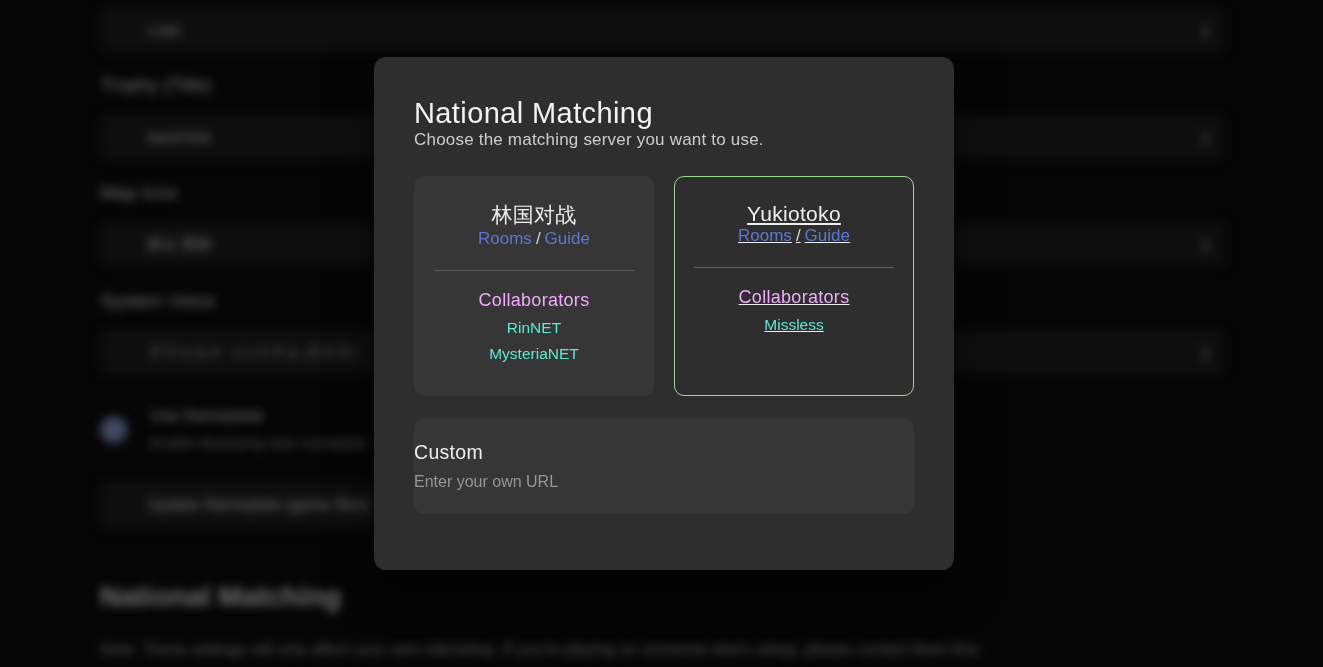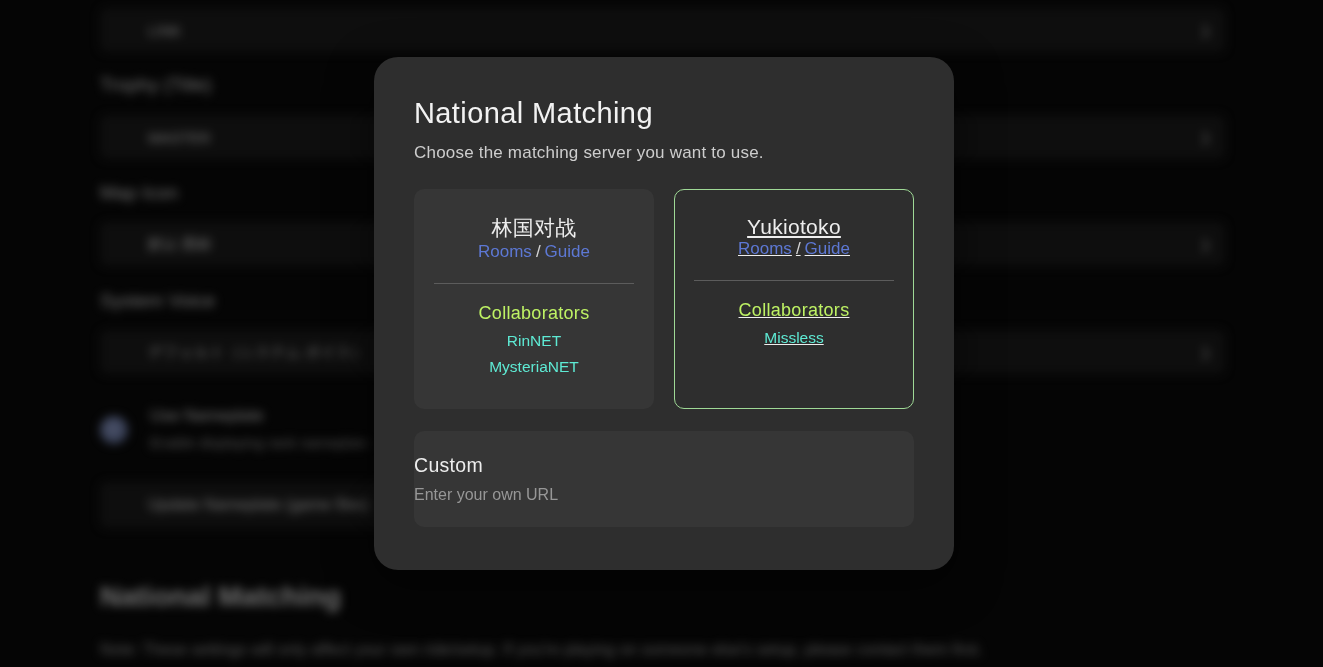--- a/index.html
+++ b/index.html
@@ -55,40 +55,40 @@
   .bg-note{
     position:absolute;left:100px;top:641px;width:1140px;font-size:16px;color:#989898;white-space:nowrap;
   }
 
   
   .overlay{position:absolute;inset:0;background:rgba(0,0,0,0.45);}
 
   
   .modal{
     position:absolute;left:374px;top:57px;width:580px;height:513px;
-    background:var(--modal-bg);border-radius:24px;
+    background:var(--modal-bg);border-radius:12px;
     box-shadow:0 14px 45px rgba(0,0,0,0.55);
     padding:40px;color:#eee;
   }
   .modal-title{font-size:29px;font-weight:500;color:#f2f2f2;letter-spacing:0.4px;}
-  .modal-subtitle{margin-top:13px;font-size:17px;color:#cdcdcd;letter-spacing:0.2px;}
+  .modal-subtitle{font-size:17px;color:#cdcdcd;letter-spacing:0.2px;}
 
   .cards-row{margin-top:26px;display:flex;gap:20px;}
   .server-card{
     width:240px;height:220px;border-radius:10px;background:var(--card-bg);
     display:flex;flex-direction:column;align-items:center;text-align:left;
     padding-top:25px;cursor:pointer;
   }
   .server-card.selected{background:transparent;border:1px solid var(--green);text-decoration:underline;}
   .server-name{font-size:21px;color:#ededed;letter-spacing:0.3px;}
   .server-links{font-size:17px;}
   .server-links a{color:var(--link);text-decoration:none;cursor:pointer;}
   .sep{color:#d5d5d5;padding:0 4px;}
   .card-divider{margin-top:21px;width:200px;border:none;border-top:1px solid #5c5c5c;}
-  .collab-heading{margin-top:19px;font-size:18px;color:#bef264;letter-spacing:0.3px;}
+  .collab-heading{margin-top:19px;font-size:18px;color:#f0abfc;letter-spacing:0.3px;}
   .collab-name{margin-top:8px;font-size:15.5px;color:#5eead4;}
 
   .custom-card{
     margin-top:22px;height:96px;border-radius:10px;background:var(--card-bg);
     display:flex;flex-direction:column;align-items:flex-start;justify-content:center;
     cursor:pointer;
   }
   .custom-title{font-size:19.5px;color:#ededed;letter-spacing:0.3px;}
   .custom-sub{margin-top:9px;font-size:16px;color:#979797;}
 </style>

